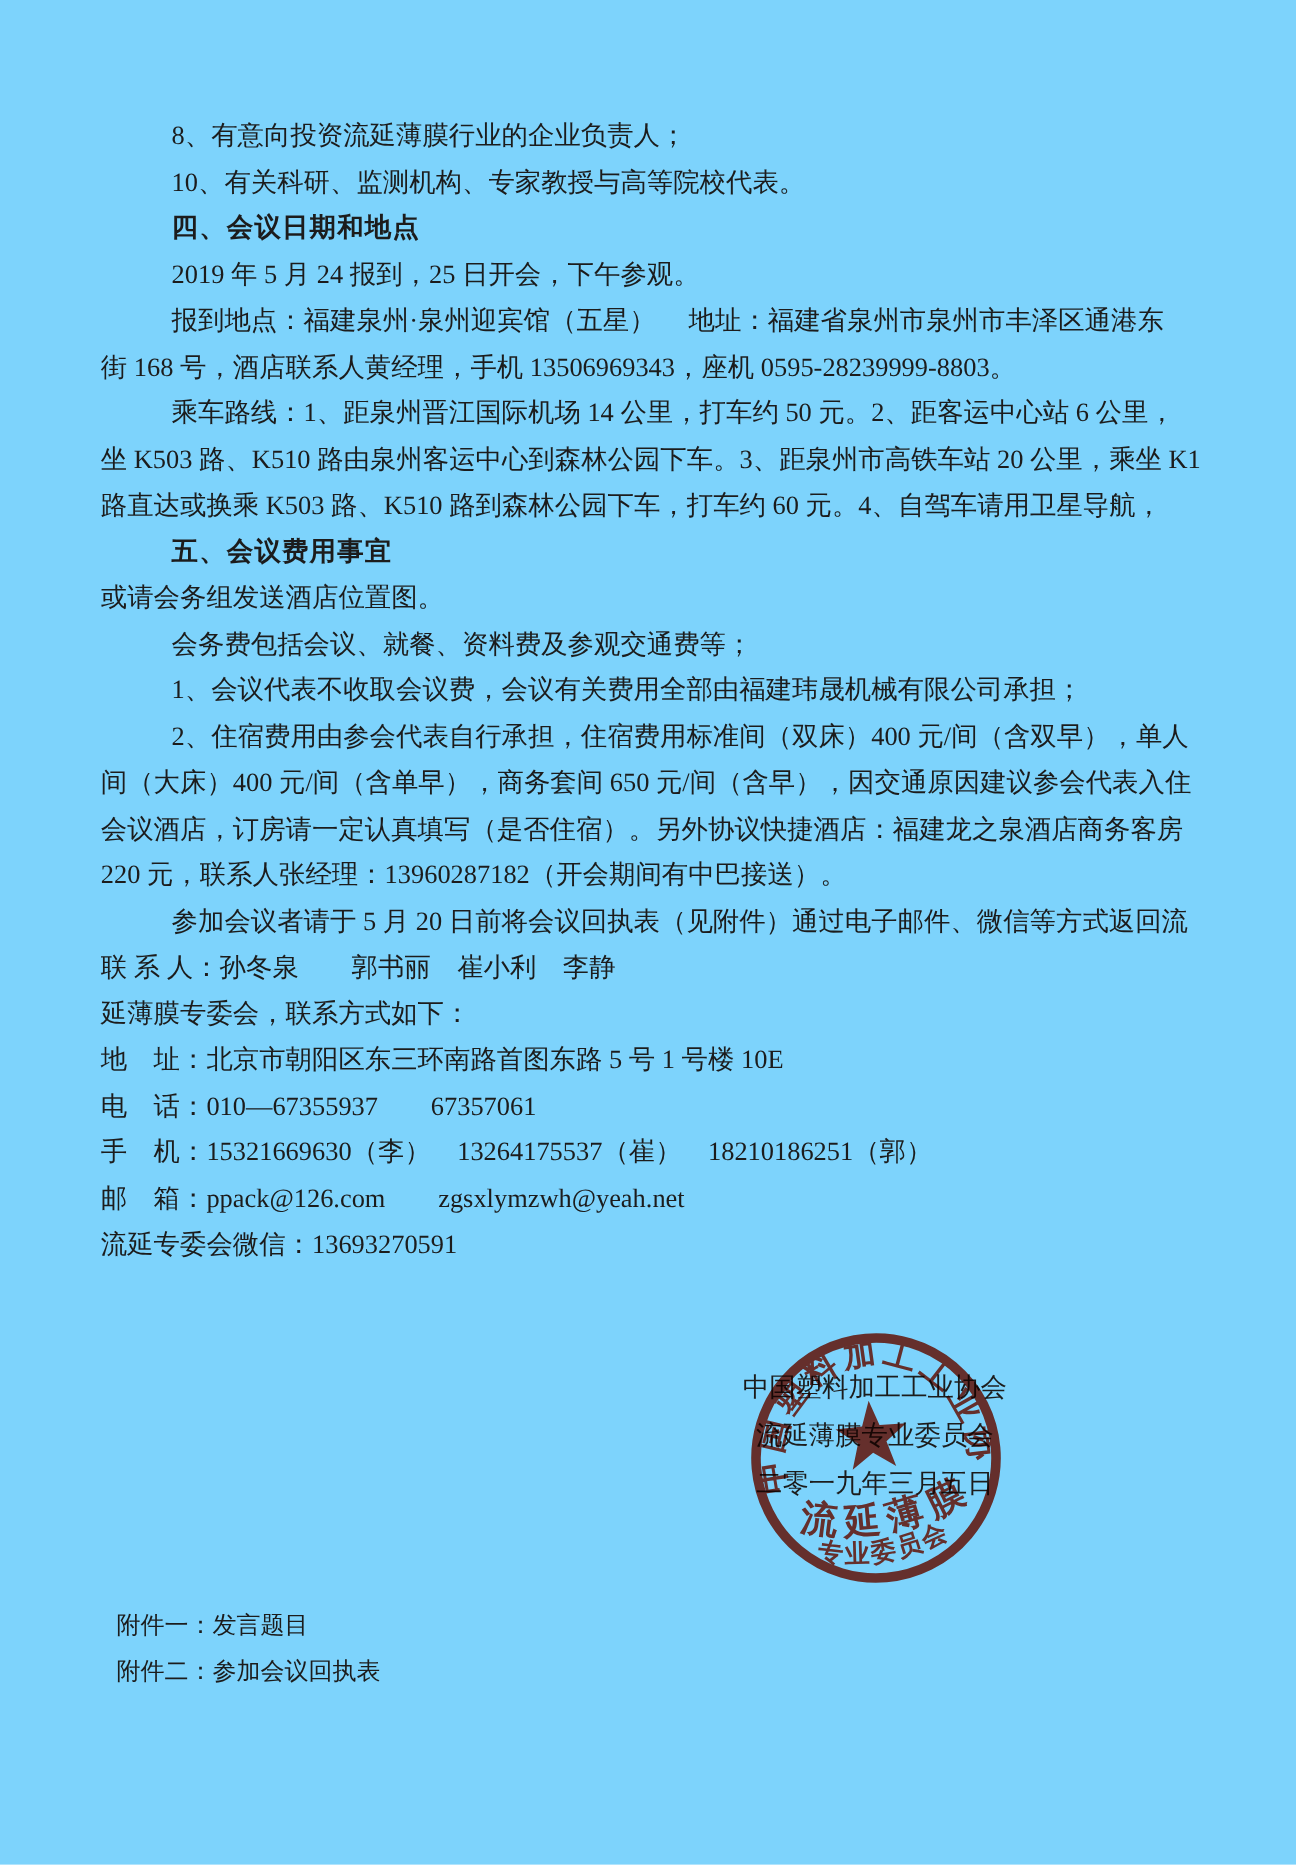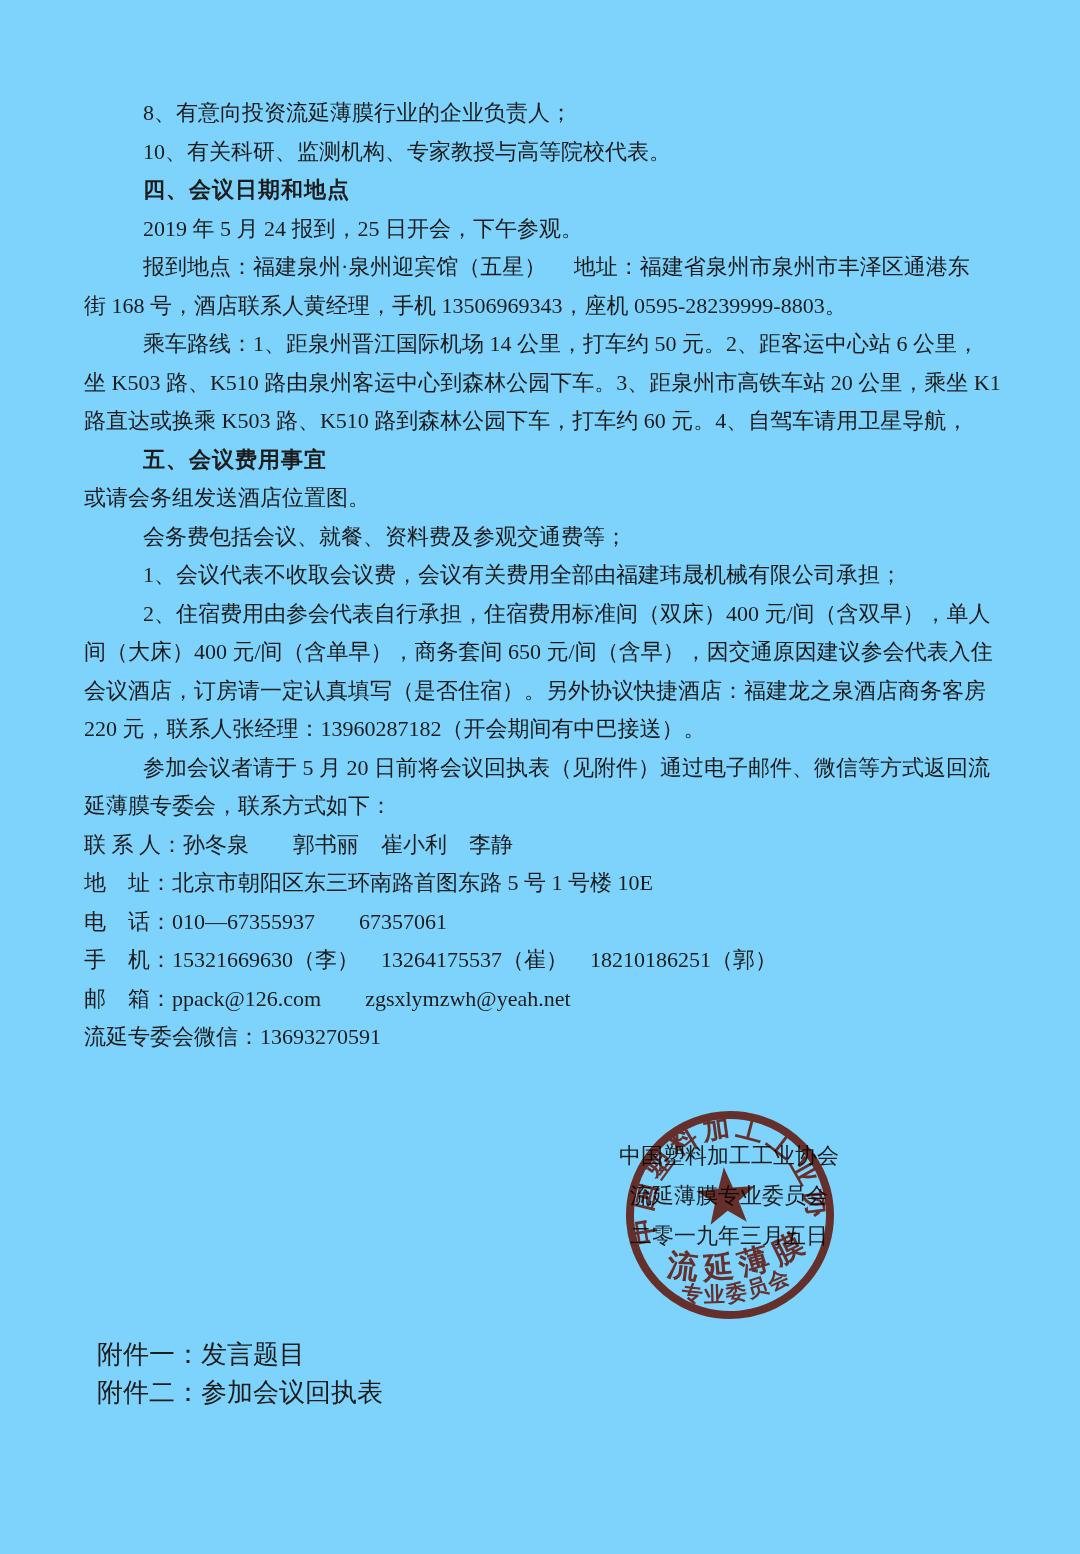--- a/index.html
+++ b/index.html
@@ -20,21 +20,21 @@
   .b{font-weight:400;}
   .hd{font-weight:700;font-family:"Liberation Sans","DejaVu Sans",sans-serif;letter-spacing:1px;margin-top:40px;}
   .signature{
     position:absolute;left:593px;top:1136px;width:272px;
     font-size:22px;line-height:40px;text-align:center;
     z-index:1;
   }
   .signature .ln{text-indent:0;}
   .attachments{
     position:absolute;left:97px;top:1336px;
-    font-size:26px;line-height:38px;
+    font-size:20px;line-height:38px;
     z-index:1;
   }
   .stamp{
     position:absolute;left:610px;top:1095px;width:240px;height:240px;
     transform:rotate(-5deg);
     mix-blend-mode:multiply;
     opacity:.92;
     z-index:2;
     pointer-events:none;
   }
@@ -57,22 +57,22 @@
       <div class="ln"><span class="">路直达或换乘 K503 路、K510 路到森林公园下车，打车约 60 元。4、自驾车请用卫星导航，</span></div>
       <div class="ln ind"><span class="hd">五、会议费用事宜</span></div>
       <div class="ln"><span class="">或请会务组发送酒店位置图。</span></div>
       <div class="ln ind"><span class="">会务费包括会议、就餐、资料费及参观交通费等；</span></div>
       <div class="ln ind"><span class="">1、会议代表不收取会议费，会议有关费用全部由福建玮晟机械有限公司承担；</span></div>
       <div class="ln ind"><span class="">2、住宿费用由参会代表自行承担，住宿费用标准间（双床）400 元/间（含双早），单人</span></div>
       <div class="ln"><span class="">间（大床）400 元/间（含单早），商务套间 650 元/间（含早），</span><span class="b ">因交通原因建议参会代表入住</span></div>
       <div class="ln"><span class="b ">会议酒店，订房请一定认真填写（是否住宿）。</span><span class="">另外协议快捷酒店：福建龙之泉酒店</span><span class="b ">商务客房</span></div>
       <div class="ln"><span class="b ">220 元，</span><span class="">联系人张经理：13960287182（开会期间有中巴接送）。</span></div>
       <div class="ln ind"><span class="">参加会议者请于 5 月 20 日前将会议回执表（见附件）通过电子邮件、微信等方式返回流</span></div>
+      <div class="ln"><span class="">联 系 人：孙冬泉　　郭书丽　崔小利　李静</span></div>
       <div class="ln"><span class="">延薄膜专委会，联系方式如下：</span></div>
-      <div class="ln"><span class="">联 系 人：孙冬泉　　郭书丽　崔小利　李静</span></div>
       <div class="ln"><span class="">地　址：北京市朝阳区东三环南路首图东路 5 号 1 号楼 10E</span></div>
       <div class="ln"><span class="">电　话：010—67355937　　67357061</span></div>
       <div class="ln"><span class="">手　机：15321669630（李）　13264175537（崔）　18210186251（郭）</span></div>
       <div class="ln"><span class="">邮　箱：ppack@126.com　　zgsxlymzwh@yeah.net</span></div>
       <div class="ln"><span class="">流延专委会微信：13693270591</span></div>
     </div>
 
   <div class="signature">
       <div class="ln"><span class="">中国塑料加工工业协会</span></div>
       <div class="ln"><span class="">流延薄膜专业委员会</span></div>

